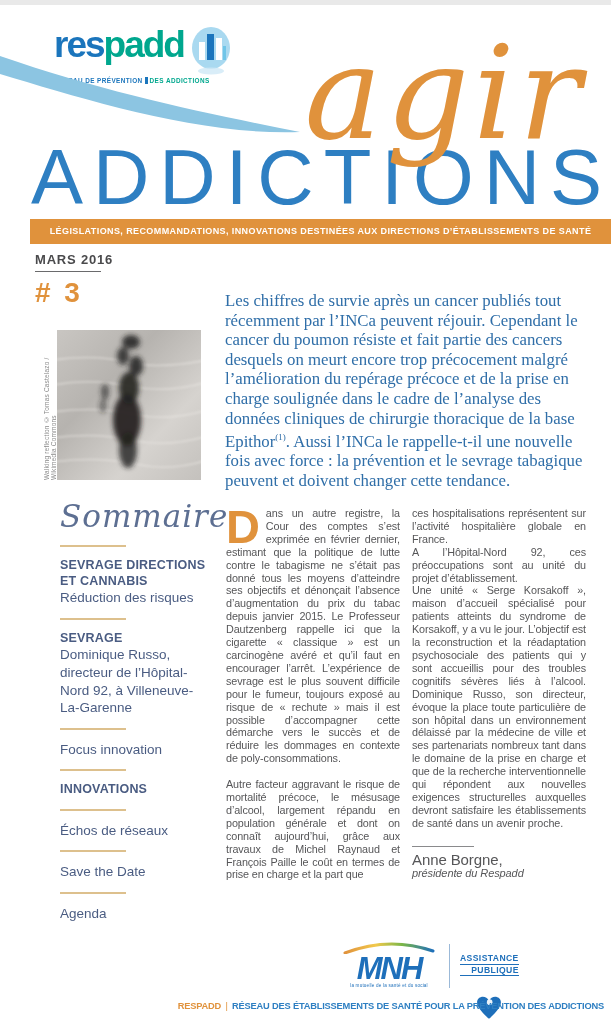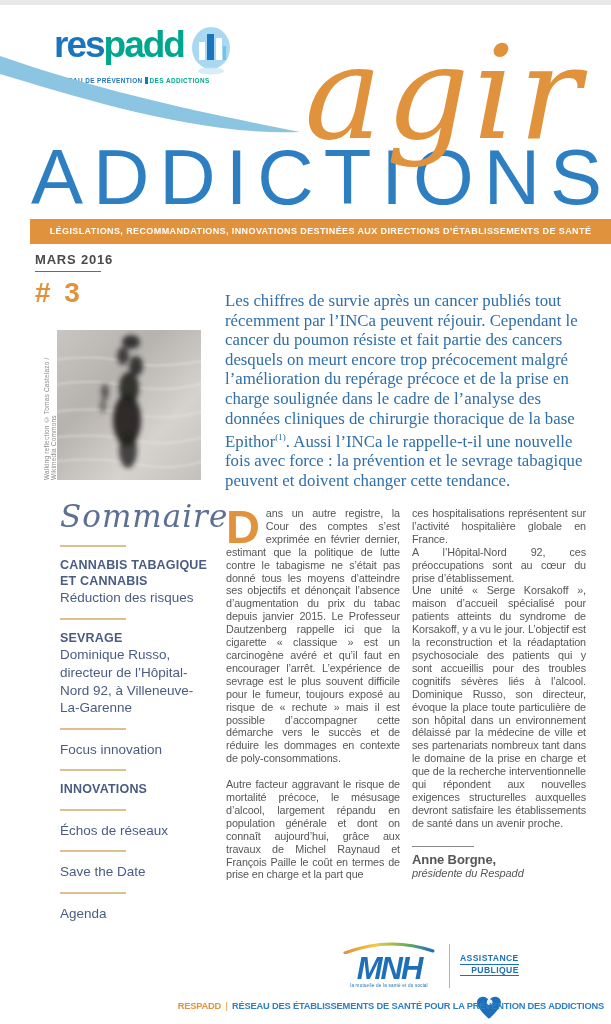--- a/index.html
+++ b/index.html
@@ -76,21 +76,21 @@
          font-size:10.8px; line-height:12.9px; text-align:justify; letter-spacing:-0.1px; }
   .col1 { left:226px; }
   .col2 { left:412px; }
   .col p { margin:0 0 13px 0; }
   .dropcap {
     float:left; color:#e0923c; font-weight:800; font-size:47px; line-height:37px;
     padding:1px 6px 0 0;
   }
   .sig { margin-top:16px; }
   .sig-divider { width:62px; border-top:1px solid #8a8a8c; margin-bottom:7px; }
-  .sig-name { font-weight:bold; font-size:13px; color:#565658; }
+  .sig-name { font-weight:normal; font-size:15px; color:#565658; }
   .sig-role { font-style:italic; font-size:11px; color:#565658; }
 
   
   .footnote { position:absolute; left:56px; top:890px; width:163px; }
   .fn-divider { width:150px; border-top:1px solid #8a8a8c; margin-bottom:7px; }
   .fn-text { font-size:9px; line-height:1.4; color:#6b6c6e; }
 
   
   .mnh { position:absolute; left:337px; top:940px; width:104px; text-align:center; }
   .mnh-word { font-size:31px; font-weight:800; font-style:italic; color:#1e6fba;
@@ -182,21 +182,21 @@
   </div>
 
   <div class="intro">
     <span>Les chiffres de survie après un cancer publiés tout récemment par l’INCa peuvent réjouir. Cependant le cancer du poumon résiste et fait partie des cancers desquels on meurt encore trop précocement malgré l’amélioration du repérage précoce et de la prise en charge soulignée dans le cadre de l’analyse des données cliniques de chirurgie thoracique de la base Epithor</span><sup>(1)</sup><span>. Aussi l’INCa le rappelle-t-il une nouvelle fois avec force : la prévention et le sevrage tabagique peuvent et doivent changer cette tendance.</span>
   </div>
 
   <aside class="sommaire">
     <div class="sommaire-title">Sommaire</div>
     <div class="som-divider"></div>
     <div>
-      <div class="som-kicker">CANNABIS TABAGIQUE ET CANNABIS</div>
+      <div class="som-kicker">SEVRAGE DIRECTIONS ET CANNABIS</div>
       <div class="som-label">Réduction des risques</div>
     </div>
     <div class="som-divider"></div>
     <div>
       <div class="som-kicker">SEVRAGE</div>
       <div class="som-label">Dominique Russo, directeur de l’Hôpital-Nord 92, à Villeneuve-La-Garenne</div>
     </div>
     <div class="som-divider"></div>
     <div>
       <div class="som-label">Focus innovation</div>
@@ -219,21 +219,21 @@
     </div>
   </aside>
 
   <div class="col col1">
     <p><span class="dropcap">D</span><span>ans un autre registre, la Cour des comptes s’est exprimée en février dernier, estimant que la politique de lutte contre le tabagisme ne s’était pas donné tous les moyens d’atteindre ses objectifs et dénonçait l’absence d’augmentation du prix du tabac depuis janvier 2015. Le Professeur Dautzenberg rappelle ici que la cigarette « classique » est un carcinogène avéré et qu’il faut en encourager l’arrêt. L’expérience de sevrage est le plus souvent difficile pour le fumeur, toujours exposé au risque de « rechute » mais il est possible d’accompagner cette démarche vers le succès et de réduire les dommages en contexte de poly-consommations.</span></p>
     <p><span>Autre facteur aggravant le risque de mortalité précoce, le mésusage d’alcool, largement répandu en population générale et dont on connaît aujourd’hui, grâce aux travaux de Michel Raynaud et François Paille le coût en termes de prise en charge et la part que</span></p>
   </div>
 
   <div class="col col2">
     <p style="margin-bottom:0"><span>ces hospitalisations représentent sur l’activité hospitalière globale en France.</span></p>
-    <p style="margin-bottom:0"><span>A l’Hôpital-Nord 92, ces préoccupations sont au cœur du prise d’établissement.</span></p>
+    <p style="margin-bottom:0"><span>A l’Hôpital-Nord 92, ces préoccupations sont au unité du projet d’établissement.</span></p>
     <p><span>Une unité « Serge Korsakoff », maison d’accueil spécialisé pour patients atteints du syndrome de Korsakoff, y a vu le jour. L’objectif est la reconstruction et la réadaptation psychosociale des patients qui y sont accueillis pour des troubles cognitifs sévères liés à l’alcool. Dominique Russo, son directeur, évoque la place toute particulière de son hôpital dans un environnement délaissé par la médecine de ville et ses partenariats nombreux tant dans le domaine de la prise en charge et que de la recherche interventionnelle qui répondent aux nouvelles exigences structurelles auxquelles devront satisfaire les établissements de santé dans un avenir proche.</span></p>
     <div class="sig">
       <div class="sig-divider"></div>
       <div class="sig-name">Anne Borgne,</div>
       <div class="sig-role">présidente du Respadd</div>
     </div>
   </div>
 
 
   <div class="mnh">

